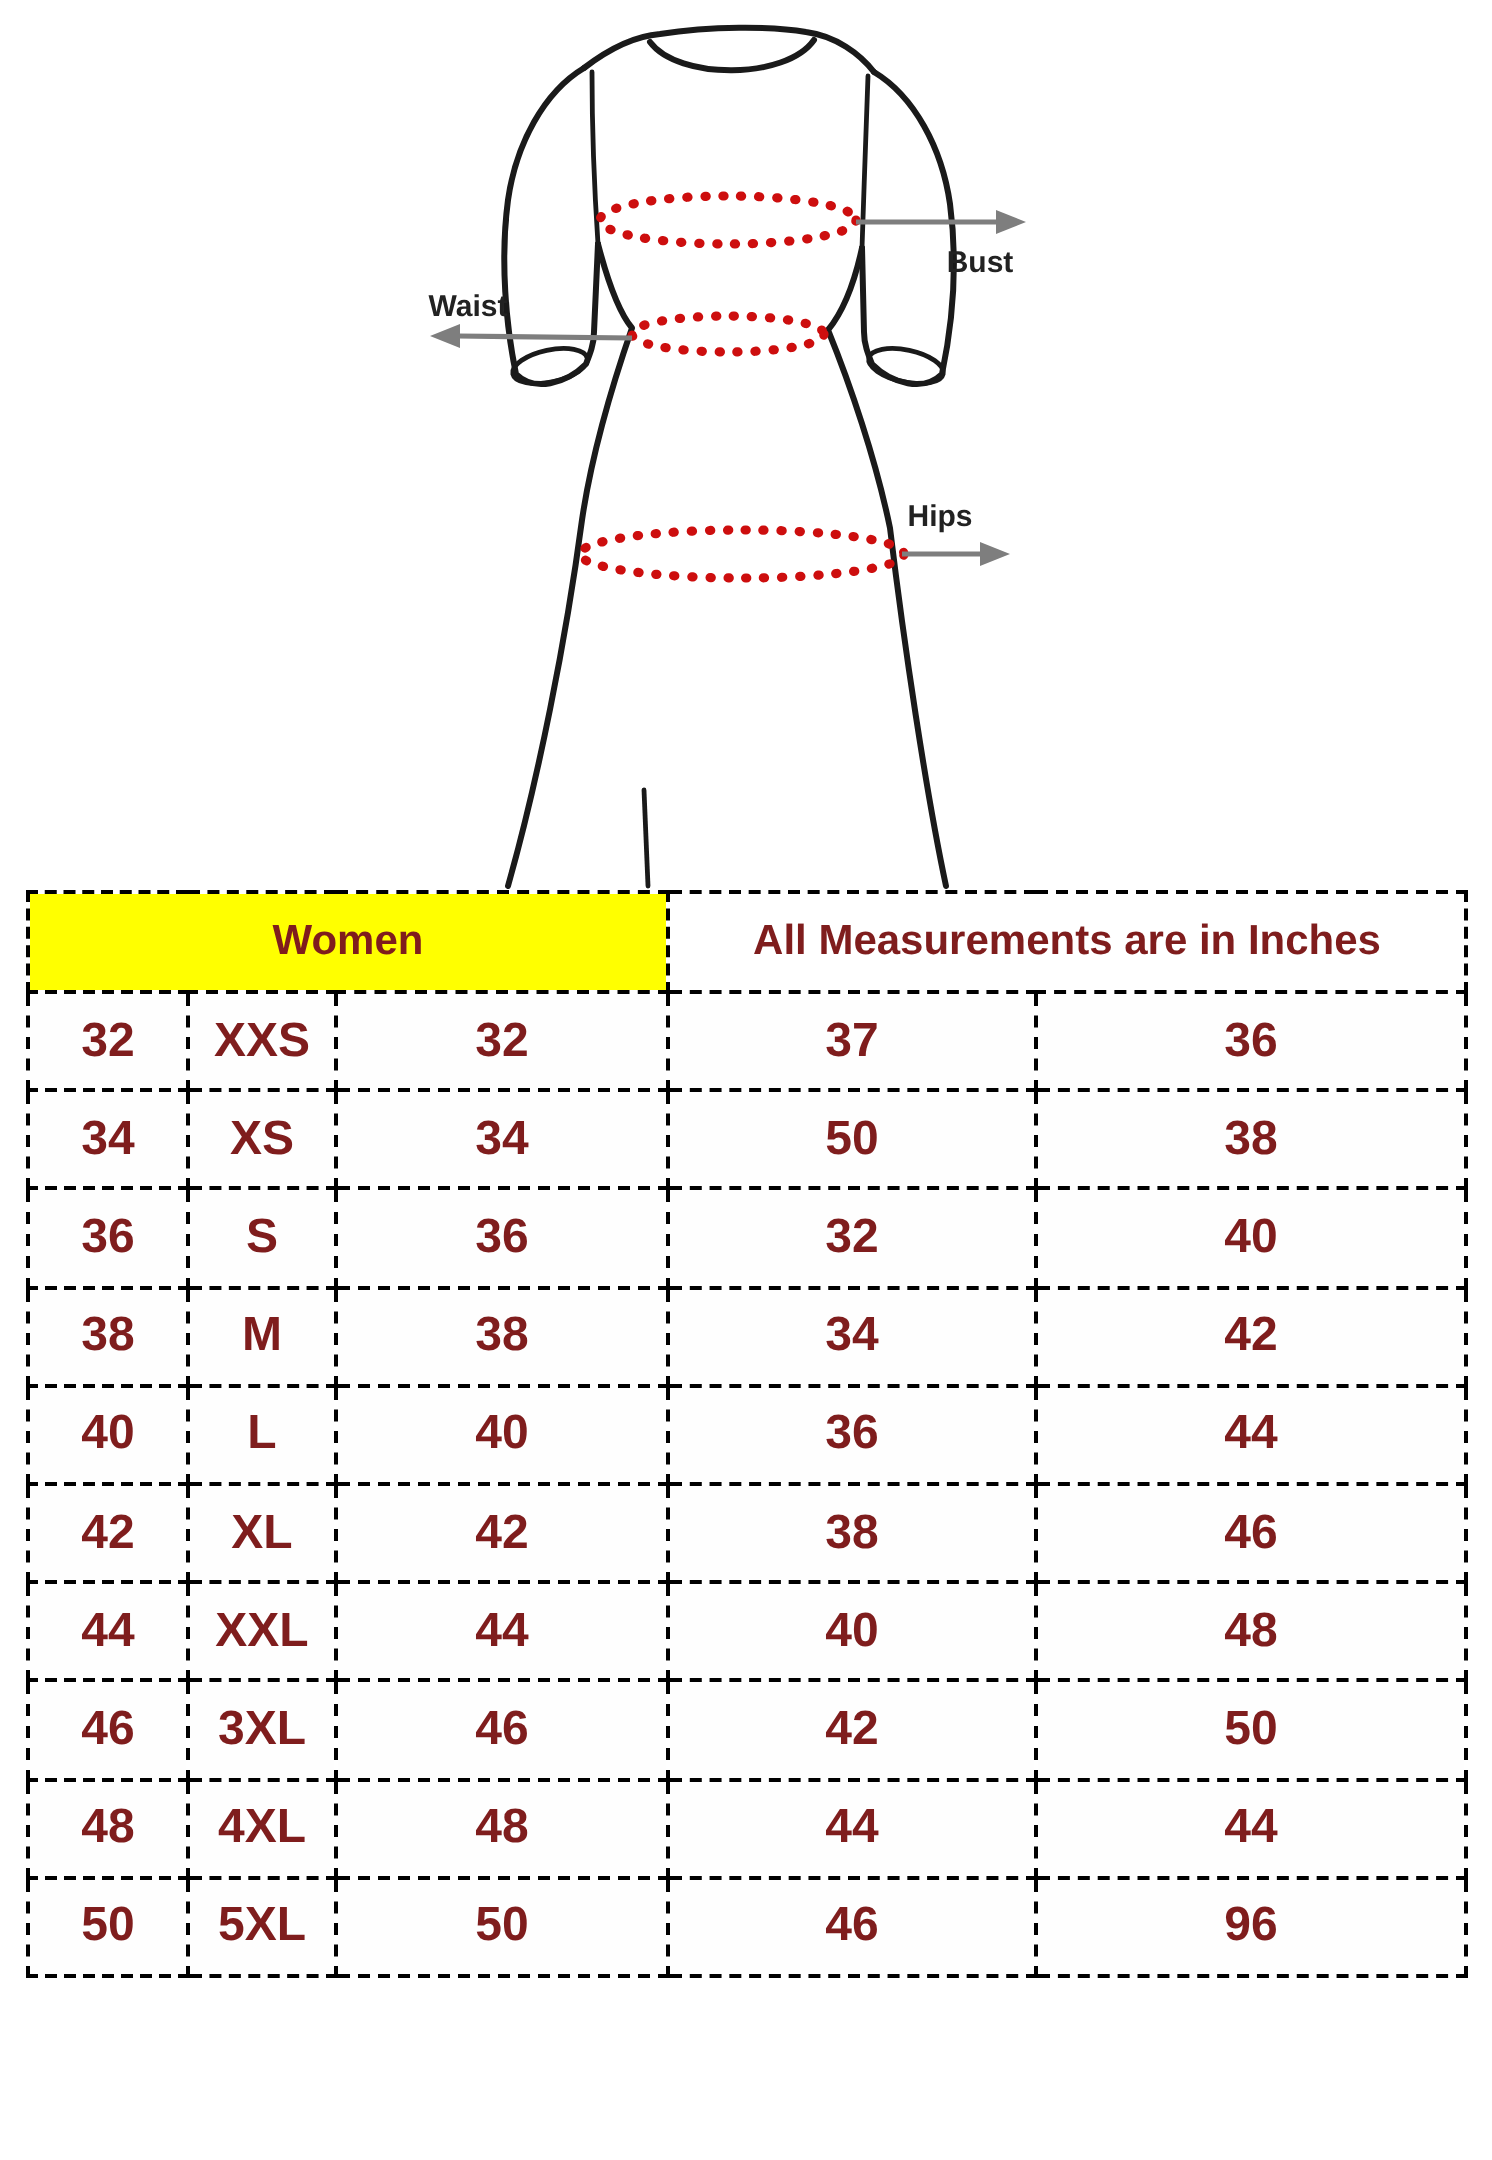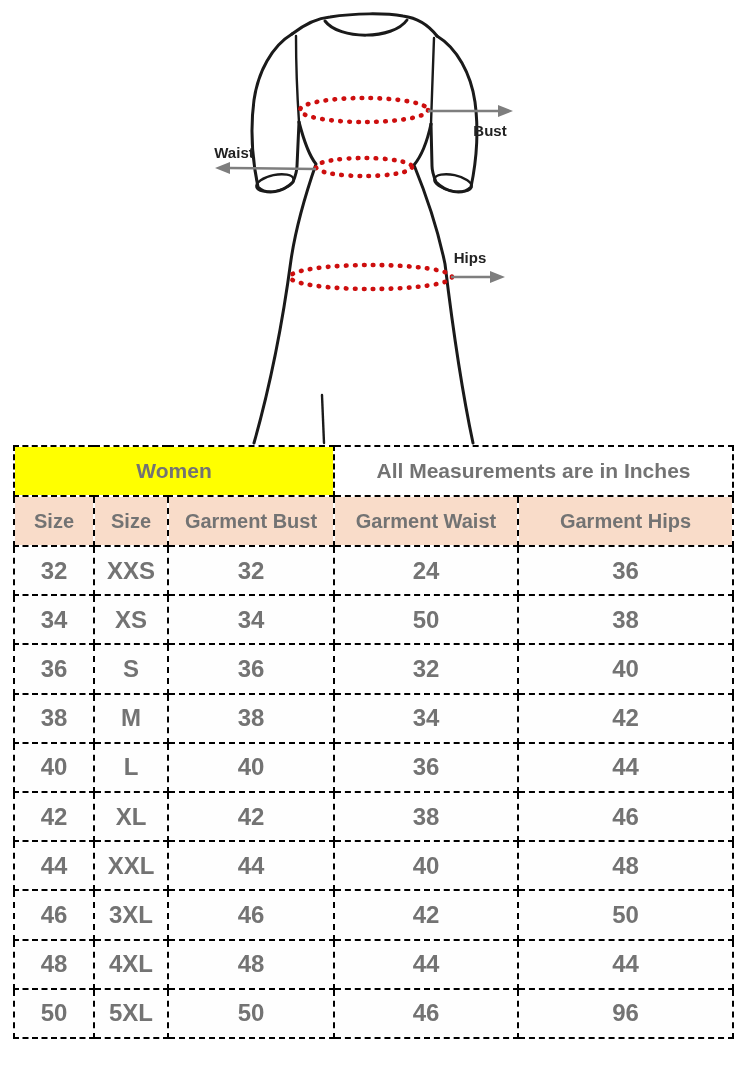--- a/index.html
+++ b/index.html
@@ -14,21 +14,21 @@
   .arrow-line{stroke:#7e7e7e;stroke-width:2.6;fill:none;}
   .arrow-head{fill:#7e7e7e;stroke:none;}
   .diagram-label{font-family:"Liberation Sans",sans-serif;font-size:15px;font-weight:bold;fill:#222222;}
 
   table.size-table{
     position:absolute;left:13px;top:445px;width:719px;
     border-collapse:collapse;table-layout:fixed;
   }
   .size-table th,.size-table td{
     border:2px dashed #000000;text-align:center;vertical-align:middle;
-    padding:0;color:#737373;font-weight:bold;overflow:hidden;
+    padding:0;color:#7f1d1d;font-weight:bold;overflow:hidden;
   }
   .size-table thead tr.group-row th{height:48px;font-size:21px;}
   .size-table thead tr.col-row th{height:48px;font-size:20px;background:#f9dcc9;}
   .size-table tbody td{height:47.2px;font-size:24px;background:#fefefe;}
   th.group-women{background:#ffff00;}
   th.group-units{background:#ffffff;}
 </style>
 </head>
 <body>
 
@@ -82,34 +82,27 @@
     <col style="width:74px">
     <col style="width:166px">
     <col style="width:184px">
     <col style="width:215px">
   </colgroup>
   <thead>
     <tr class="group-row">
       <th colspan="3" class="group-women">Women</th>
       <th colspan="2" class="group-units">All Measurements are in Inches</th>
     </tr>
-    <tr class="col-row">
-      <th>Size</th>
-      <th>Size</th>
-      <th>Garment Bust</th>
-      <th>Garment Waist</th>
-      <th>Garment Hips</th>
-    </tr>
   </thead>
   <tbody>
     <tr>
       <td>32</td>
       <td>XXS</td>
       <td>32</td>
-      <td>24</td>
+      <td>37</td>
       <td>36</td>
     </tr>
     <tr>
       <td>34</td>
       <td>XS</td>
       <td>34</td>
       <td>50</td>
       <td>38</td>
     </tr>
     <tr>

